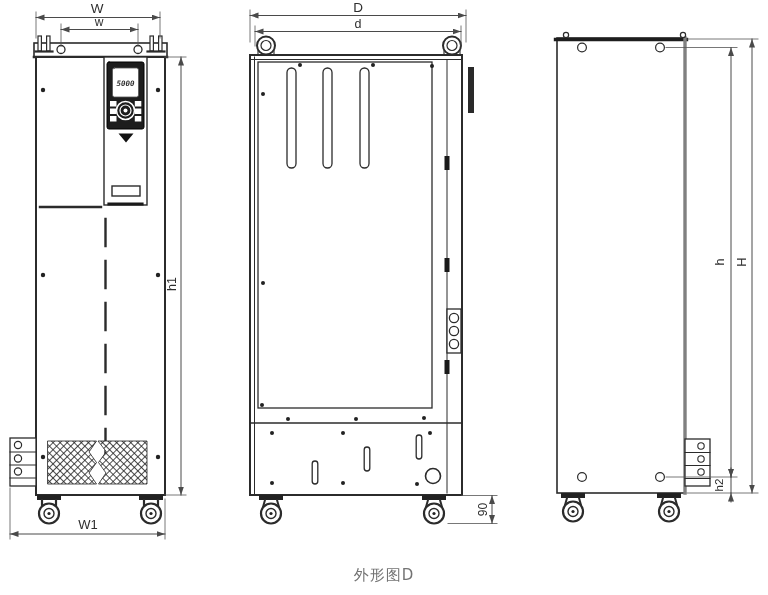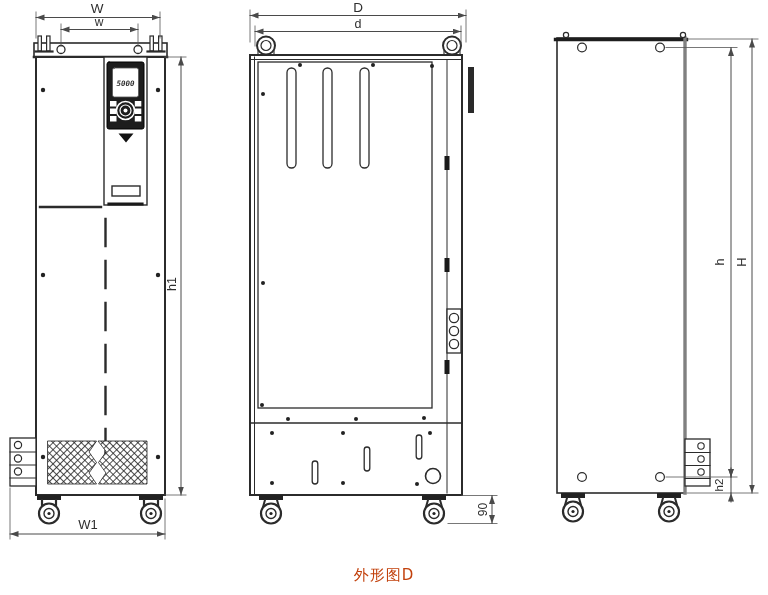--- a/index.html
+++ b/index.html
@@ -1,20 +1,20 @@
 <!DOCTYPE html>
 <html><head>
 <meta charset="utf-8">
 <style>
   html,body{margin:0;padding:0;background:#fff;}
   .canvas{position:relative;width:768px;height:595px;background:#ffffff;overflow:hidden;
           font-family:"Liberation Sans", sans-serif;}
   svg text{font-family:"Liberation Sans", sans-serif;fill:#2e2e2e;}
   .caption{position:absolute;left:0;top:566px;width:768px;text-align:center;
-           font-size:15px;color:#c2410c;letter-spacing:1px;
+           font-size:15px;color:#737373;letter-spacing:1px;
            font-family:"DejaVu Sans","Liberation Sans",sans-serif;}
   .lcd{font-family:"DejaVu Sans Mono",monospace;font-weight:bold;font-style:italic;}
 </style>
 </head>
 <body>
 
 <div class="canvas">
 <svg width="768" height="595" viewBox="0 0 768 595">
   <defs>
     <marker id="arrow" markerWidth="9" markerHeight="7" refX="8.5" refY="3" orient="auto-start-reverse" markerUnits="userSpaceOnUse">

